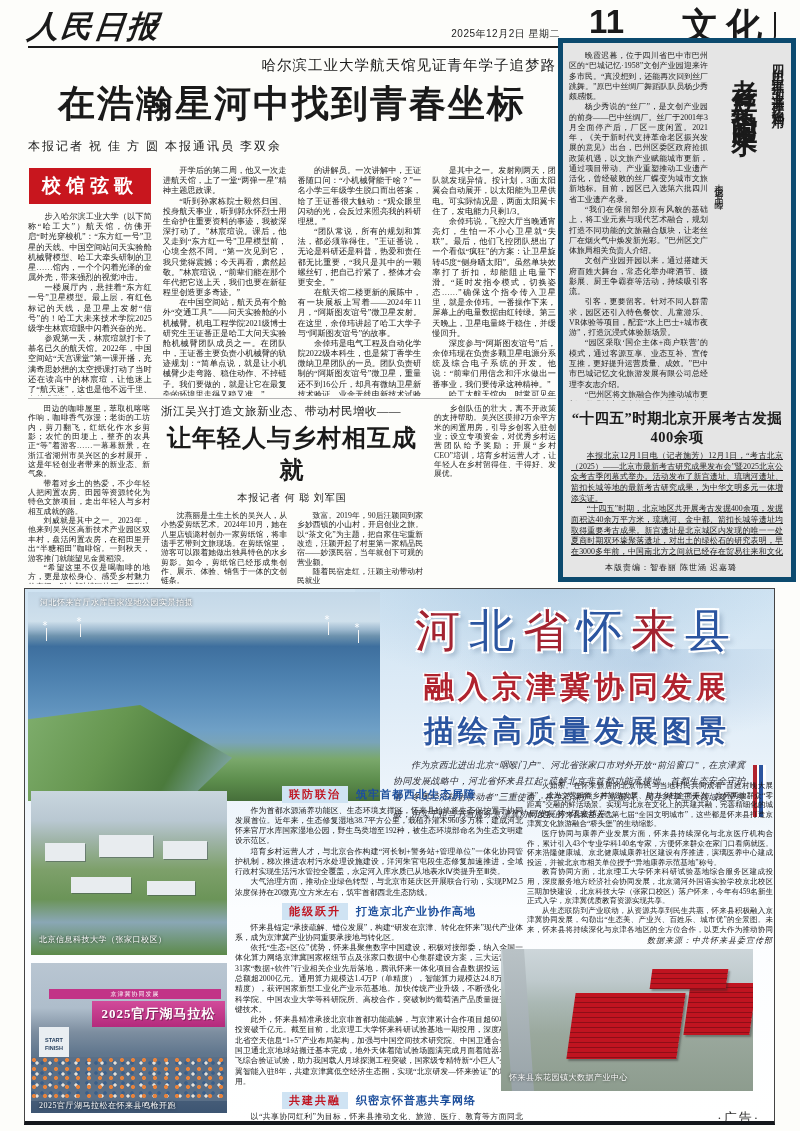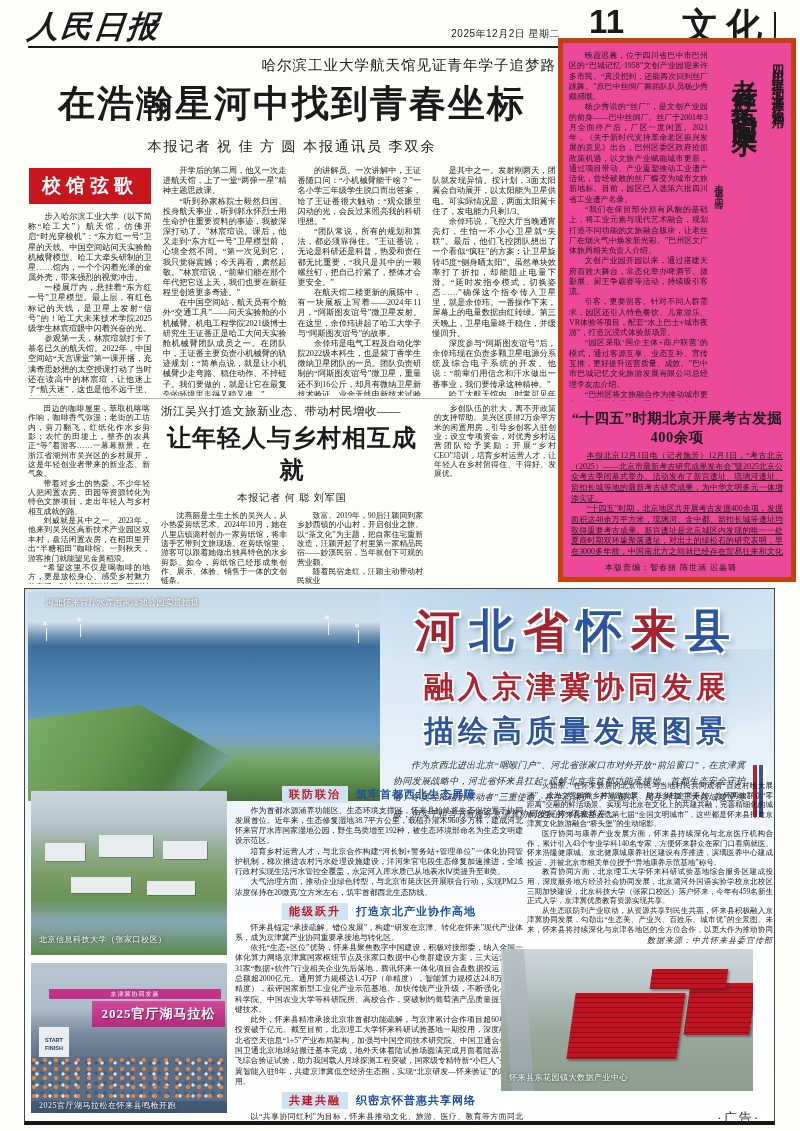--- a/index.html
+++ b/index.html
@@ -12,38 +12,38 @@
   .m-page{position:absolute;right:148px;top:-3px;font-size:33px;font-weight:700;font-family:"Liberation Sans",sans-serif;}
   .m-sec{position:absolute;right:2px;top:-4px;font-size:36px;font-weight:700;letter-spacing:8px;font-family:"Liberation Sans",sans-serif;}
   .hdr-hook{position:absolute;right:24px;top:12px;width:12px;height:34px;border-right:2px solid #1a1a1a;border-bottom-right-radius:10px;}
   
   .cols p,.tcol p,.par p{margin:0;text-indent:2em;}
   .jt{text-align:justify;}
   
   .story-space{position:absolute;left:28px;top:52px;width:528px;height:344px;}
   .sp-kicker{text-align:right;font-size:14.5px;letter-spacing:1px;margin-top:4px;}
   .sp-title{text-align:center;font-size:37px;font-weight:900;letter-spacing:2px;margin-top:4px;}
-  .sp-byline{text-align:center;font-size:14px;margin-top:9px;letter-spacing:2px;}
+  .sp-byline{text-align:left;font-size:12px;margin-top:9px;letter-spacing:2px;}
   .sp-cols{position:absolute;left:0;right:0;top:114px;bottom:0;display:flex;gap:11px;}
   .sp-col{flex:1;font-size:8.2px;line-height:1.24;overflow:hidden;}
   .tagbox{height:36px;background:#c8161e;color:#fff;font-family:"Liberation Sans",sans-serif;
           font-size:19px;font-weight:700;letter-spacing:5px;display:flex;align-items:center;justify-content:center;
           margin:2px 1px 8px 1px;text-indent:0;}
   .rule1{position:absolute;left:28px;top:398px;width:528px;height:0;border-top:1px solid #b5b5b5;}
   
   .story-wux{position:absolute;left:28px;top:404px;width:528px;height:180px;display:flex;gap:11px;}
   .wx-side{width:122px;font-size:7.8px;line-height:1.2;overflow:hidden;}
   .wx-mid{width:262px;display:flex;flex-direction:column;overflow:hidden;}
   .wx-kicker{font-size:11.5px;letter-spacing:.5px;}
   .wx-title{text-align:center;font-size:24px;font-weight:900;letter-spacing:1px;margin-top:3px;}
   .wx-byline{text-align:center;font-size:10px;margin:5px 0 6px;letter-spacing:1px;}
   .wx-sub{flex:1;display:flex;gap:10px;overflow:hidden;}
   .wx-subcol{flex:1;font-size:7.8px;line-height:1.2;overflow:hidden;}
   
-  .hlbox{position:absolute;left:558px;top:38px;width:238px;height:544px;border:5px solid #c2410c;background:#ec4899;box-sizing:border-box;}
+  .hlbox{position:absolute;left:558px;top:38px;width:238px;height:544px;border:5px solid #0c4a6e;background:#e5e5e5;box-sizing:border-box;}
   .silk{position:absolute;left:6px;right:5px;top:6px;height:352px;}
   .silk-body{position:absolute;left:0;top:2px;bottom:0;right:78px;font-size:7.9px;line-height:1.3;overflow:hidden;}
   .silk-right{position:absolute;right:0;top:0;bottom:0;width:76px;display:flex;flex-direction:row-reverse;align-items:flex-start;}
   .v-kicker{writing-mode:vertical-rl;font-size:12.5px;font-weight:600;letter-spacing:4px;margin-top:6px;}
   .v-title{writing-mode:vertical-rl;font-size:26px;font-weight:900;letter-spacing:7px;margin:10px 7px 0 2px;}
   .v-byline{writing-mode:vertical-rl;font-size:9px;letter-spacing:2px;margin-top:128px;}
   .kaogu{position:absolute;left:8px;right:8px;top:366px;bottom:20px;overflow:hidden;}
   .kg-title{text-align:center;font-size:14.5px;font-weight:900;letter-spacing:.5px;margin-bottom:4px;}
   .kg-body{font-size:7.9px;line-height:1.35;overflow:hidden;text-decoration:underline;}
   .editors{position:absolute;left:0;right:12px;bottom:4px;text-align:center;font-size:8px;letter-spacing:1px;}
@@ -79,21 +79,21 @@
                      radial-gradient(circle at 6px 6px,#e8e3da 1.3px,transparent 2px),
                      radial-gradient(circle at 2px 6px,#3a5f8a 1.4px,transparent 2.2px);
     background-size:11px 9px,13px 11px,9px 10px;}
   
   .ph-dc{position:absolute;left:476px;top:360px;width:252px;height:142px;overflow:hidden;
     background:linear-gradient(180deg,#cdd6da 0%,#bfcacd 22%,#aab8b4 38%,#9aa89d 60%,#8d9c8e 100%);}
   .dcb{position:absolute;background:repeating-linear-gradient(180deg,#c01420 0 4px,#8e0e17 4px 5px);box-shadow:2px 2px 2px rgba(40,40,40,.4);transform:skewX(-8deg);}
   .dc-road{position:absolute;left:6px;top:0;width:22px;height:100%;background:linear-gradient(180deg,#b9c2c6,#98a3a8);transform:skewX(4deg);}
   
   .adv-title{position:absolute;left:356px;top:12px;width:392px;text-align:center;font-family:"Liberation Serif",serif;}
-  .t1{font-size:45px;font-weight:700;letter-spacing:9px;
+  .t1{font-size:45px;font-weight:400;letter-spacing:9px;
       text-shadow:2px 2px 0 #fff,-2px -2px 0 #fff,2px -2px 0 #fff,-2px 2px 0 #fff,4px 4px 5px rgba(30,60,100,.35);}
   .t1 .ch-0{color:#a32331;} .t1 .ch-1{color:#2b55a0;}
   .t2{font-size:30px;font-weight:900;letter-spacing:4px;color:#b0232e;margin-top:6px;
       text-shadow:1.5px 1.5px 0 #fff,-1.5px -1.5px 0 #fff,1.5px -1.5px 0 #fff,-1.5px 1.5px 0 #fff,3px 3px 4px rgba(30,60,100,.3);}
   .t3{font-size:30px;font-weight:900;letter-spacing:4px;color:#2b55a0;margin-top:3px;
       text-shadow:1.5px 1.5px 0 #fff,-1.5px -1.5px 0 #fff,1.5px -1.5px 0 #fff,-1.5px 1.5px 0 #fff,3px 3px 4px rgba(30,60,100,.3);}
   .adv-intro{position:absolute;left:368px;top:168px;width:352px;font-size:9px;line-height:1.8;font-style:italic;color:#2c2c34;text-align:justify;text-indent:2em;}
   .flagbar{position:absolute;left:728px;top:176px;width:13px;height:52px;
     background:linear-gradient(90deg,#b0232e 0 4px,#fff 4px 6px,#2b55a0 6px 10px,#fff 10px 13px);}
   
@@ -208,21 +208,21 @@
   <div class="adv">
     <div class="mist1"></div>
     <div class="mist2"></div>
 
     <div class="ph-lake">
       <div class="marsh"></div>
       <span class="turbine" style="left:18px;top:36px"></span>
       <span class="turbine" style="left:52px;top:32px"></span>
       <span class="turbine" style="left:300px;top:30px"></span>
       <span class="turbine" style="left:330px;top:38px"></span>
-      <div class="cap" style="left:18px;top:5px">河北怀来官厅水库国家湿地公园实景拍摄</div>
+      <div class="cap" style="left:12px;top:5px">河北怀来官厅水库国家湿地公园实景拍摄</div>
     </div>
 
     <div class="adv-title">
       <div class="t1"><span class="ch-0">河</span><span class="ch-1">北</span><span class="ch-0">省</span><span class="ch-1">怀</span><span class="ch-0">来</span><span class="ch-1">县</span></div>
       <div class="t2">融入京津冀协同发展</div>
       <div class="t3">描绘高质量发展图景</div>
     </div>
     <div class="adv-intro">作为京西北进出北京“咽喉门户”、河北省张家口市对外开放“前沿窗口”，在京津冀协同发展战略中，河北省怀来县扛起“疏解北京非首都功能承接地、首都生态安全守护者、冬奥经济辐射联动者”三重使命，在生态保护、产业振兴、民生共享三大领域攻坚突破，用实干担当书写服务京津冀协同发展的“怀来答卷”。</div>
     <div class="flagbar"></div>
 

